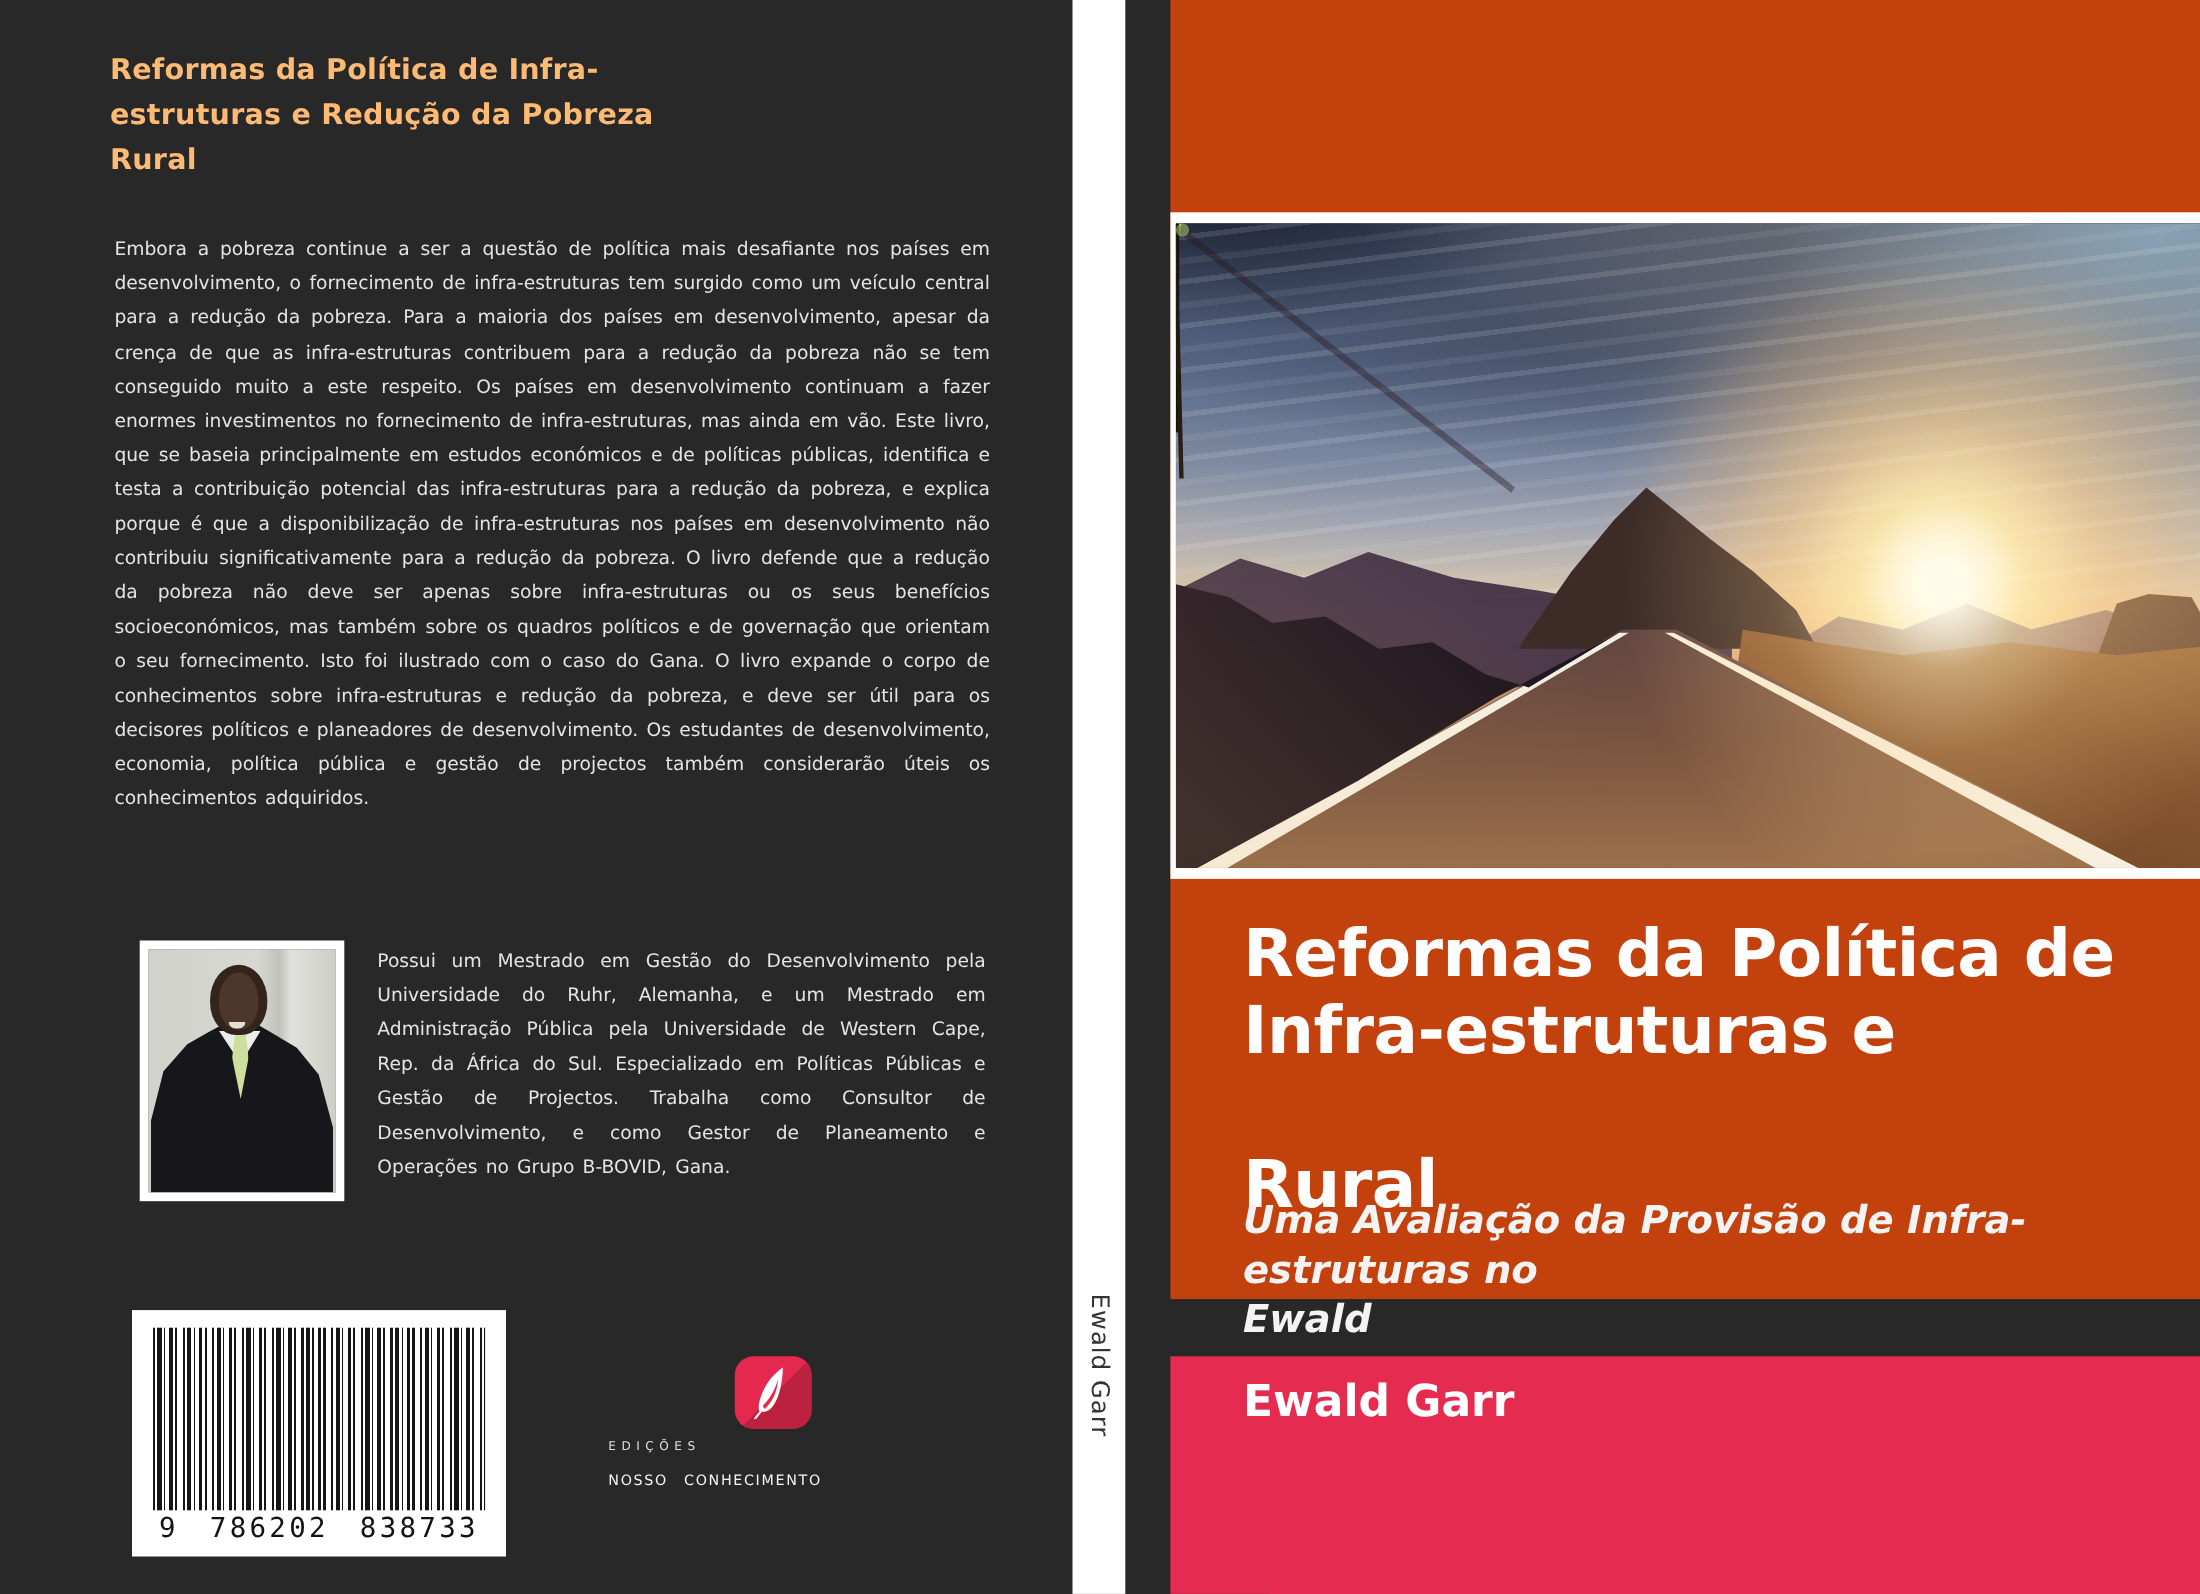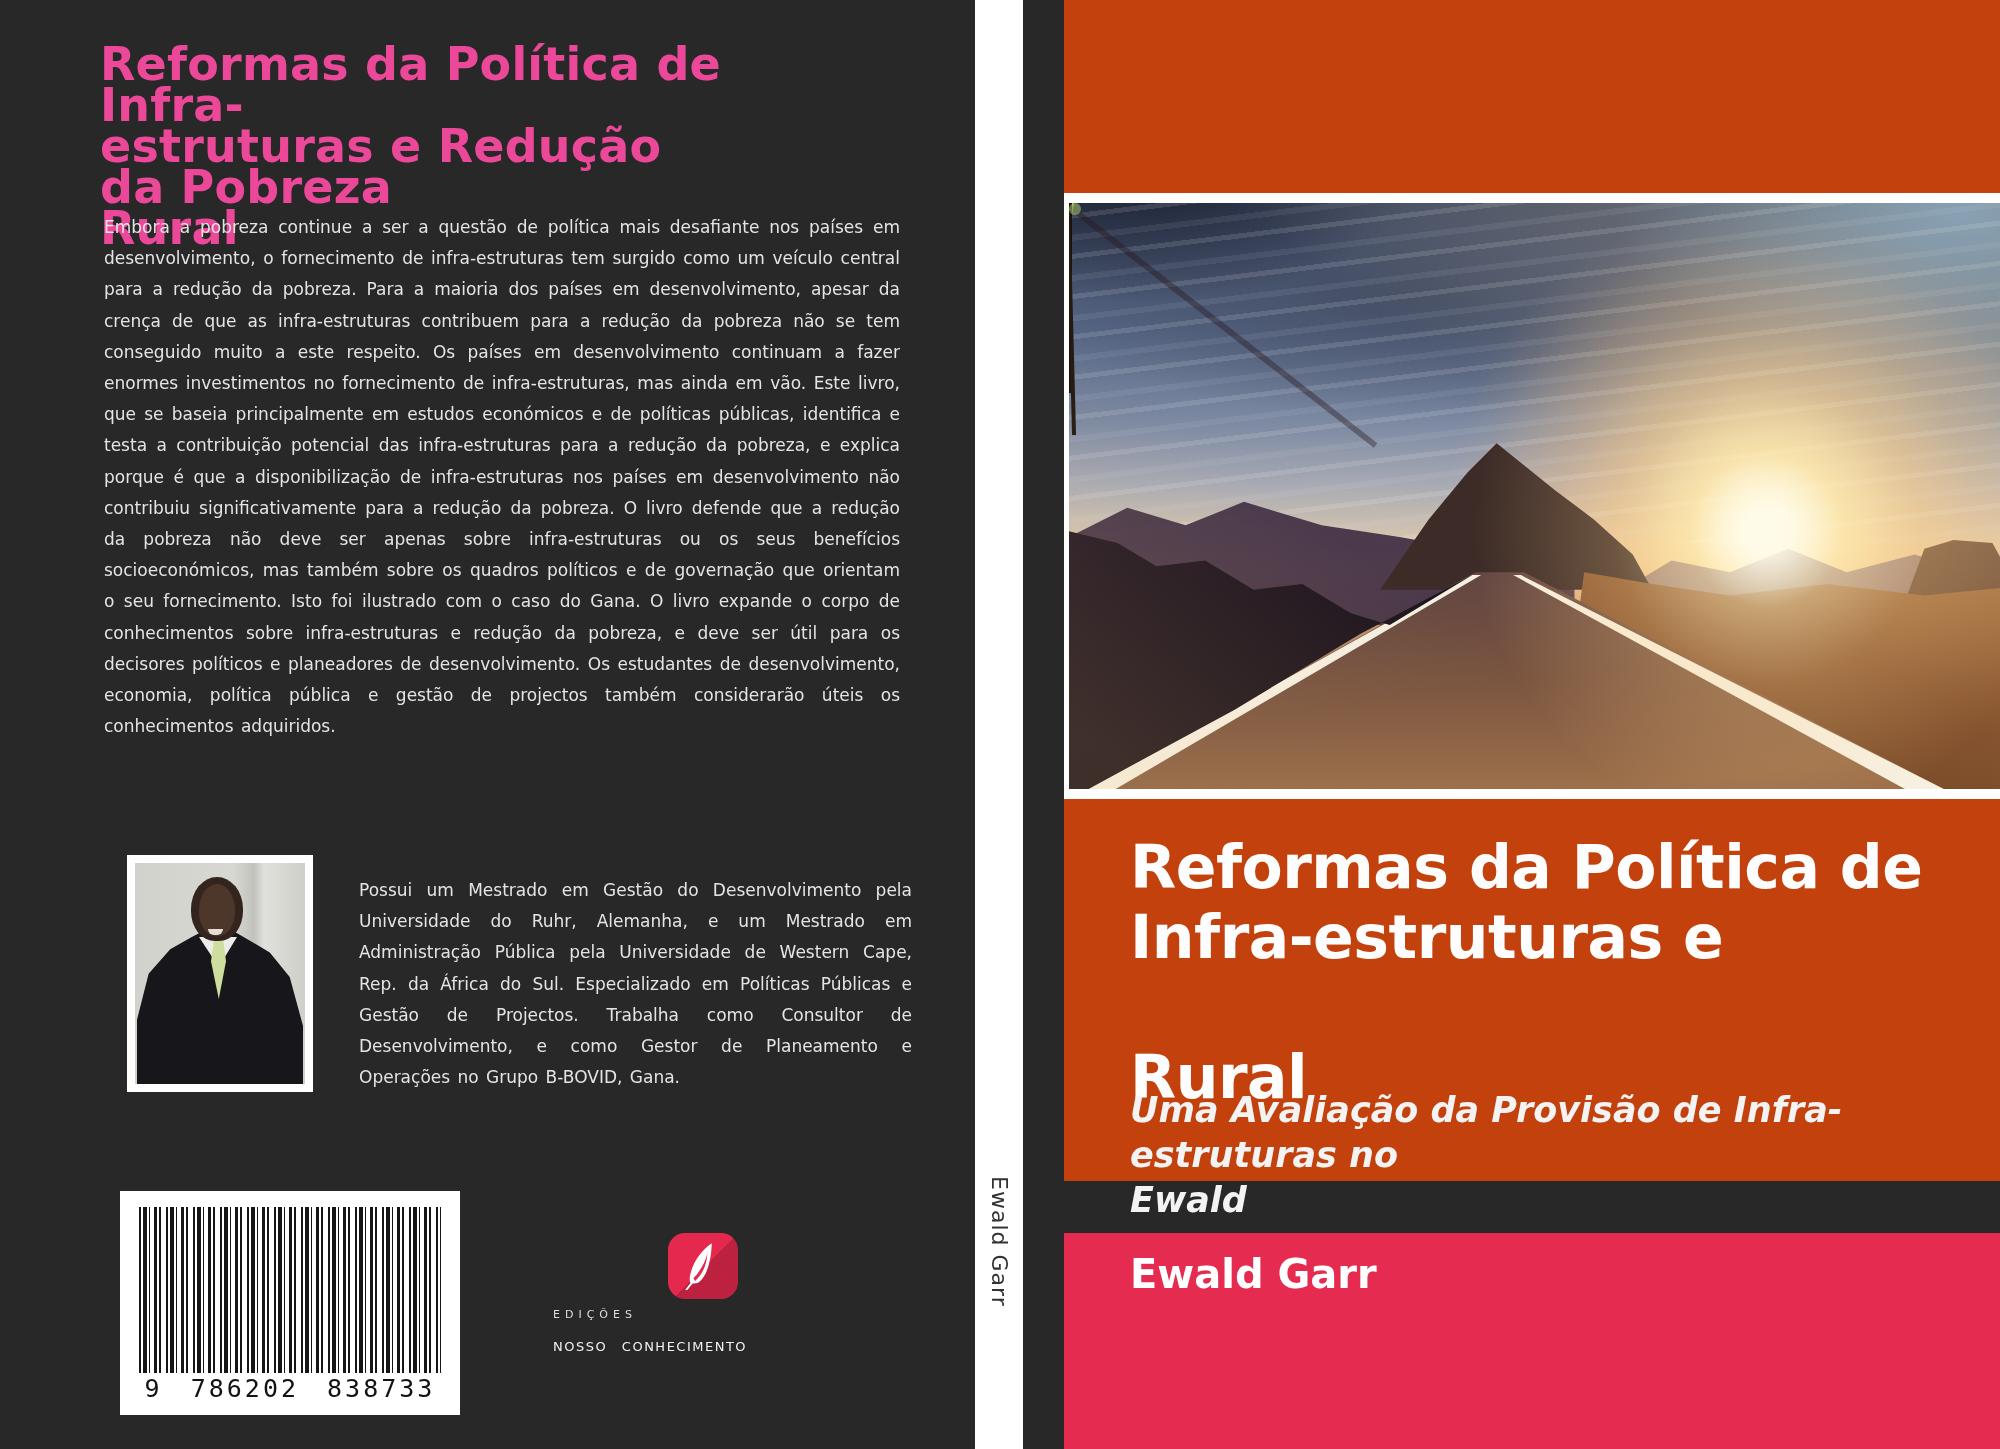--- a/index.html
+++ b/index.html
@@ -2,40 +2,40 @@
 <html><head>
 <meta charset="utf-8">
 <style>
   html,body{margin:0;padding:0;background:#282828;}
   .book{position:relative;width:2000px;height:1449px;background:#282828;overflow:hidden;
         font-family:"DejaVu Sans","Liberation Sans",sans-serif;color:#eee;}
 
   
   .back-cover{position:absolute;left:0;top:0;width:975px;height:1449px;background:#282828;}
   .bc-title{position:absolute;left:100px;top:44px;width:625px;margin:0;
-            font-size:46px;line-height:41px;font-weight:700;color:#ec4899;letter-spacing:.2px;}
+            font-size:26px;line-height:41px;font-weight:700;color:#fdba74;letter-spacing:.2px;}
   .bc-blurb{position:absolute;left:104px;top:212px;width:796px;margin:0;
             font-size:17px;line-height:31.2px;color:#e4e4e4;text-align:justify;word-spacing:2px;}
   .author-row{position:absolute;left:100px;top:855px;width:800px;}
   .author-photo{position:absolute;left:27px;top:0;width:170px;height:221px;border:8px solid #fff;
                 background:linear-gradient(90deg,#d2d2cc 0%,#d8d8d2 58%,#c2c2bc 70%,#e0e0dc 76%,#cfcfc9 100%);
                 overflow:hidden;}
   .man-suit{position:absolute;top:68px;left:2px;width:166px;height:153px;background:#17171b;
             clip-path:polygon(33% 4%,40% 0%,46% 8%,52% 8%,58% 0%,66% 5%,80% 14%,92% 30%,100% 62%,100% 100%,0 100%,0 58%,7% 28%,20% 12%);}
   .man-shirt{position:absolute;top:74px;left:64px;width:38px;height:30px;background:#ecece8;
              clip-path:polygon(0 0,100% 0,52% 100%);}
   .man-tie{position:absolute;top:78px;left:76px;width:15px;height:58px;background:#cdde9e;
            clip-path:polygon(18% 0,82% 0,100% 35%,52% 100%,0 35%);}
   .man-head{position:absolute;top:14px;left:56px;width:52px;height:64px;background:#33241d;
             border-radius:50% 50% 46% 46%;}
   .man-head::after{content:"";position:absolute;left:8px;top:7px;right:8px;bottom:5px;
                    background:#4d362a;border-radius:50% 50% 46% 46%;}
   .man-smile{position:absolute;top:66px;left:73px;width:15px;height:6px;background:#e6ded4;
              border-radius:0 0 10px 10px;z-index:3;}
-  .bio{position:absolute;left:243px;top:4px;width:553px;margin:16px;
+  .bio{position:absolute;left:243px;top:4px;width:553px;margin:0;
        font-size:17px;line-height:31.2px;color:#e4e4e4;text-align:justify;word-spacing:2px;}
 
   .barcode{position:absolute;left:120px;top:1163px;width:340px;height:224px;background:#fff;margin-top:28px;}
   .bars{width:302px;height:166px;margin:16px auto 0 auto;
         background:repeating-linear-gradient(90deg,#161616 0 2px,#fff 2px 4px,#161616 4px 8px,#fff 8px 10px,#161616 10px 11px,#fff 11px 15px,#161616 15px 18px,#fff 18px 20px,#161616 20px 22px,#fff 22px 27px);}
   .digits{font-family:"DejaVu Sans Mono","Liberation Mono",monospace;font-size:25px;color:#131313;
           text-align:center;margin-top:1px;letter-spacing:3px;word-spacing:10px;}
 
   
   .pub{position:absolute;width:300px;text-align:left;}

